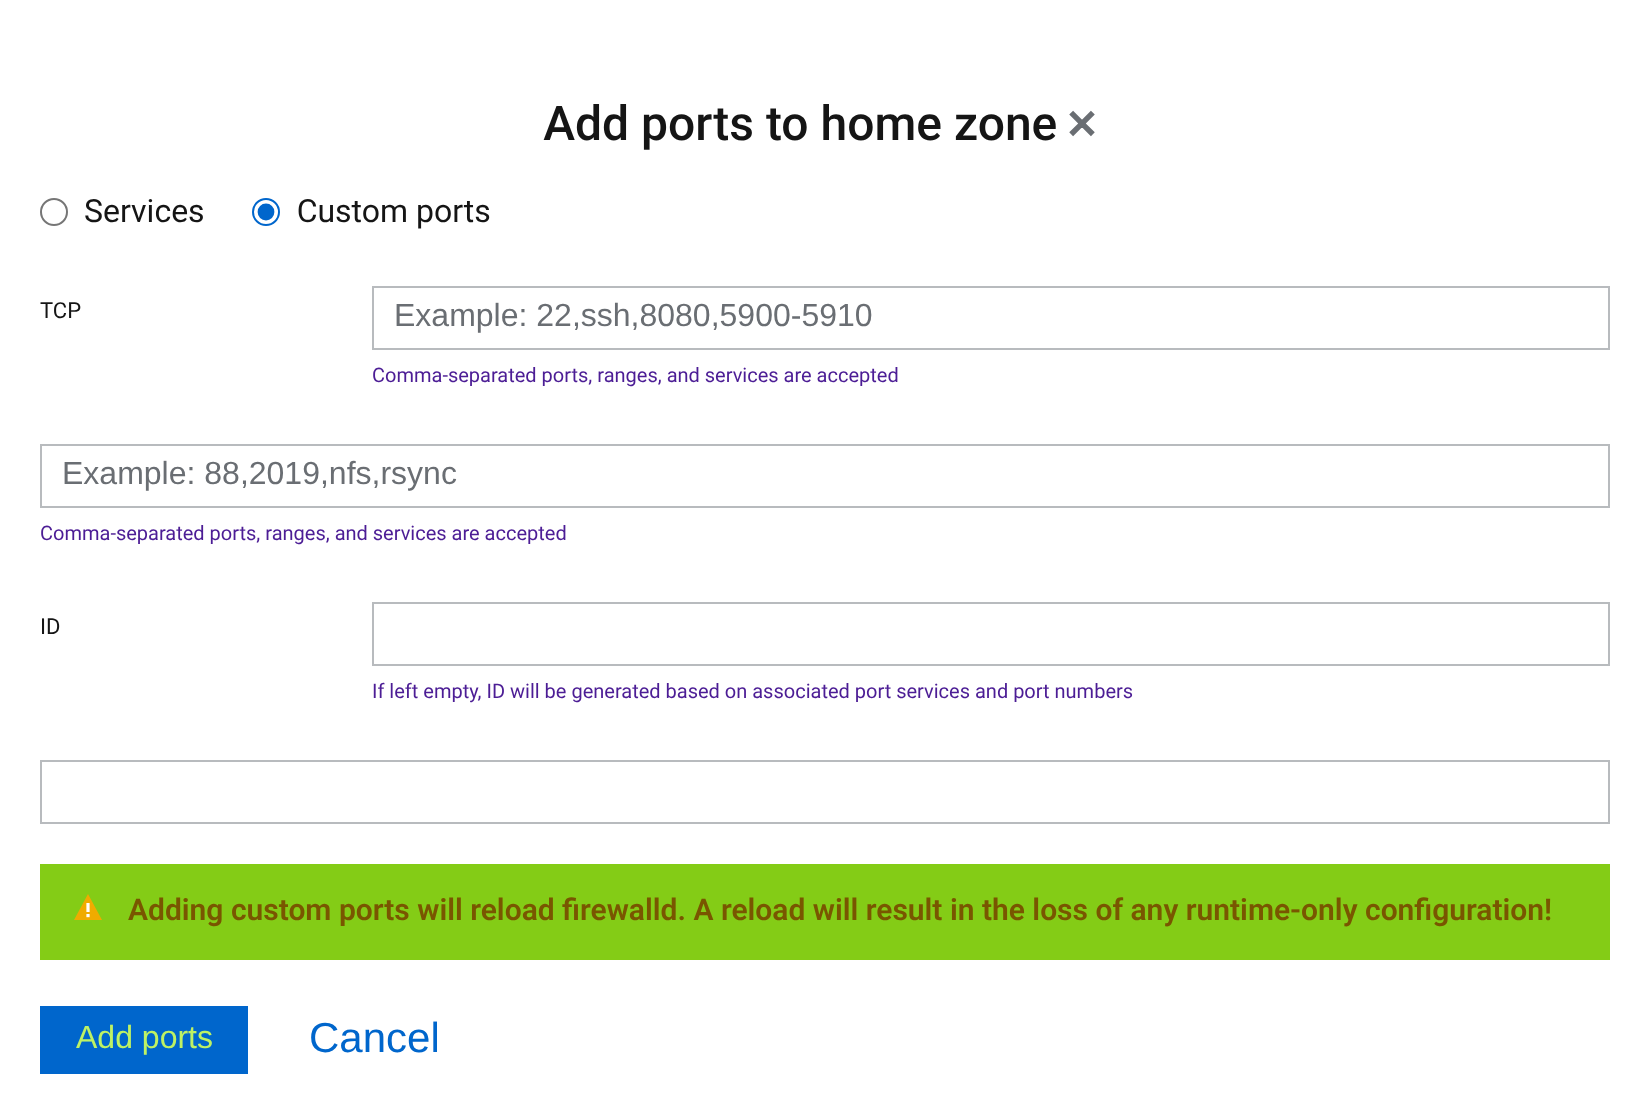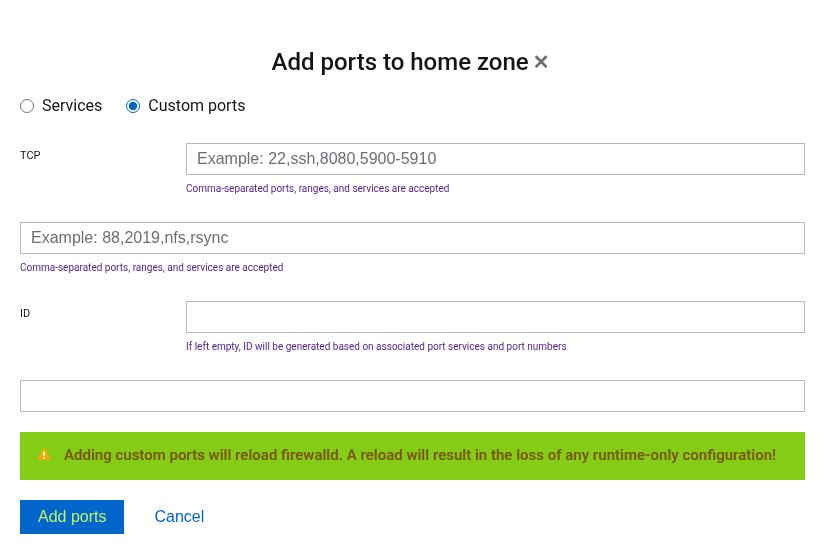--- a/index.html
+++ b/index.html
@@ -116,21 +116,21 @@
       color: #bef264;
       border: none;
       padding: 8px 18px;
       font-size: 16px;
       cursor: pointer;
     }
     .btn-link {
       background: none;
       border: none;
       color: #0066cc;
-      font-size: 16px;
+      font-size: 21px;
       cursor: pointer;
       padding: 8px 0;
     }
   </style>
 </head>
 <body>
 
 <div class="header">
   <h1 class="title">Add ports to home zone</h1>
   <span class="close-btn">✕</span>

